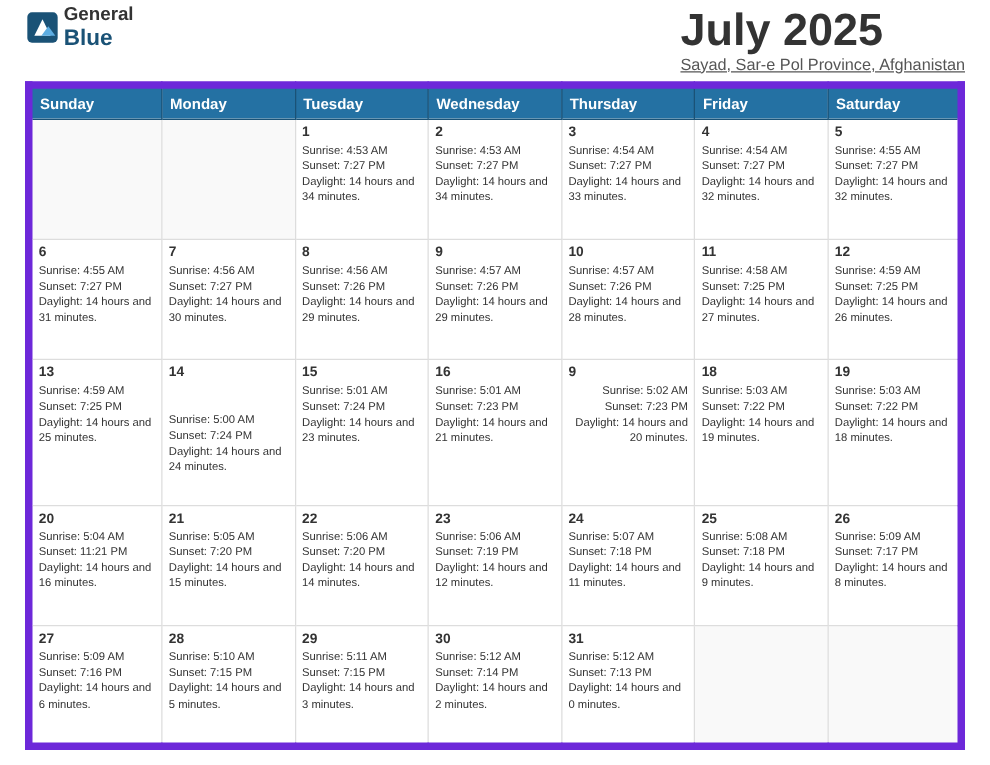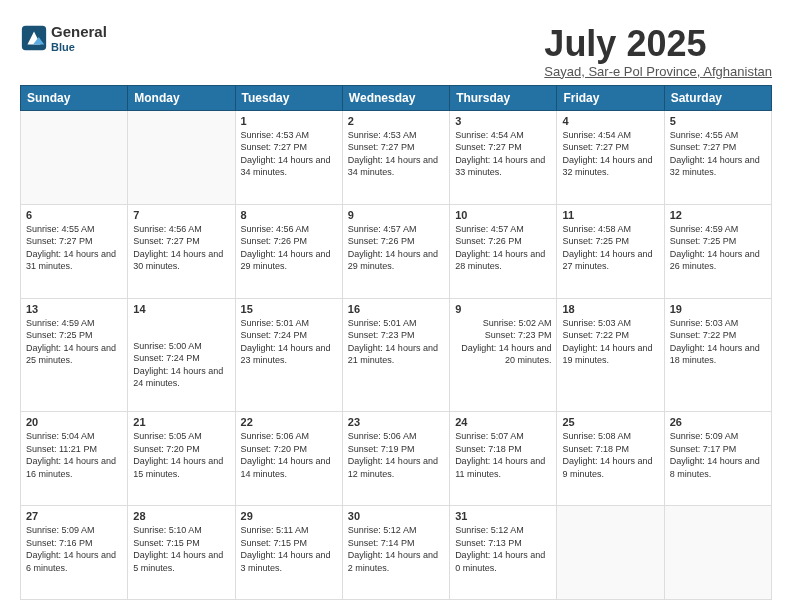--- a/index.html
+++ b/index.html
@@ -6,21 +6,21 @@
     body {
       width: 792px;
       height: 612px;
       font-family: Arial, sans-serif;
       background: #fff;
       overflow: hidden;
     }
     .page {
       width: 792px;
       height: 612px;
-      padding: 24px 20px 12px 20px;
+      padding: 4px 20px 12px 20px;
       display: flex;
       flex-direction: column;
     }
     .header {
       display: flex;
       align-items: flex-start;
       justify-content: space-between;
       margin-bottom: 6px;
     }
     .logo {
@@ -32,21 +32,21 @@
       display: flex;
       flex-direction: column;
       line-height: 1.1;
     }
     .logo-general {
       font-size: 15px;
       font-weight: bold;
       color: #333;
     }
     .logo-blue {
-      font-size: 11px;
+      font-size: 18px;
       font-weight: bold;
       color: #1a5276;
     }
     .logo-icon {
       width: 28px;
       height: 28px;
       margin-right: 3px;
     }
     .title-block {
       text-align: left;
@@ -57,21 +57,21 @@
       color: #333;
       line-height: 1.1;
     }
     .subtitle {
       font-size: 13px;
       color: #555;
       text-decoration: underline;
     }
     .calendar {
       flex: 1;
-      border: 1px solid #6d28d9;
+      border: 6px solid #6d28d9;
       border-collapse: collapse;
       width: 100%;
       table-layout: fixed;
     }
     .calendar th {
       background-color: #2471a3;
       color: white;
       text-align: left;
       padding: 5px 6px;
       font-size: 12px;

